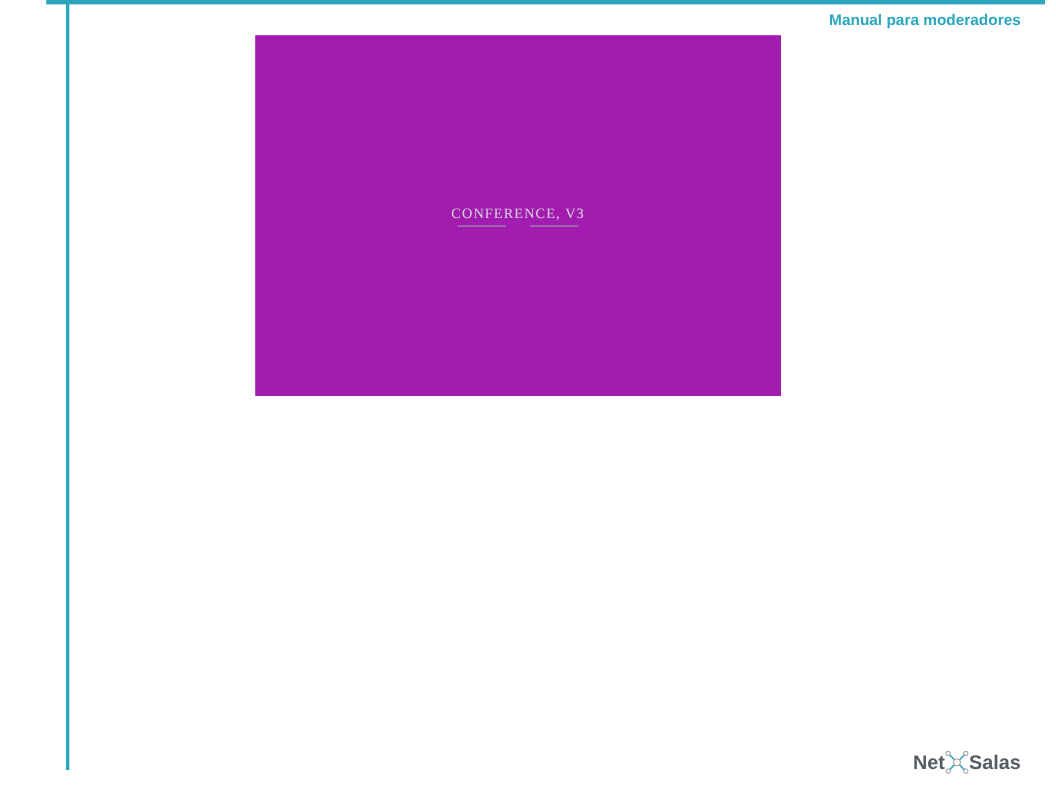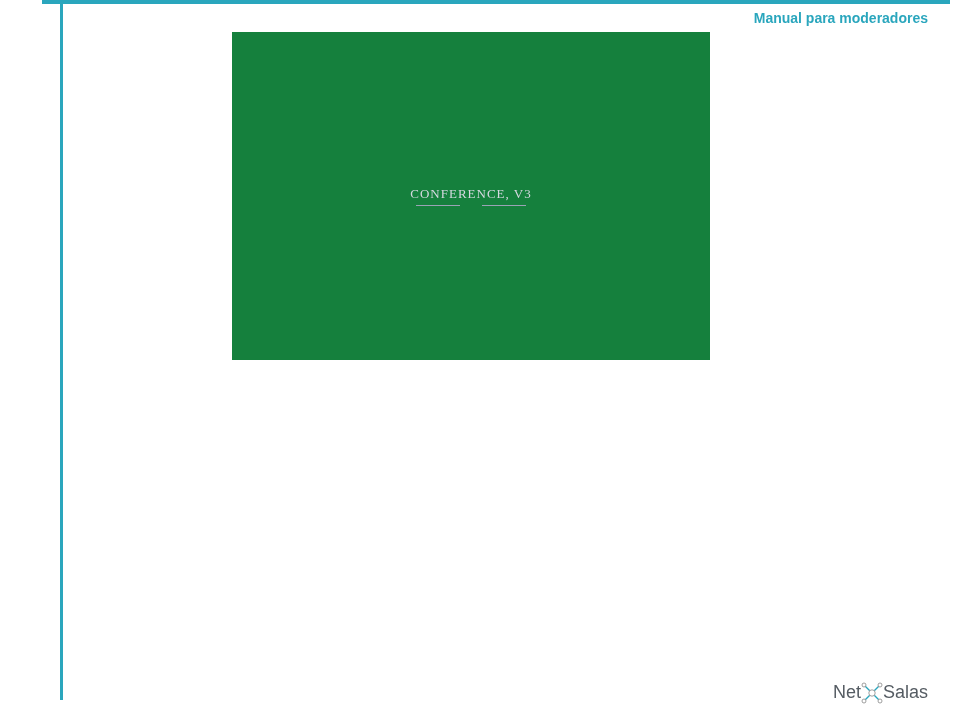--- a/index.html
+++ b/index.html
@@ -34,21 +34,21 @@
     width: 3px;
     height: 700px;
     background: #2aa6bd;
   }
   .screenshot-box {
     position: absolute;
     top: 32px;
     left: 232px;
     width: 478px;
     height: 328px;
-    background: #15803d;
+    background: #a21caf;
     display: flex;
     align-items: center;
     justify-content: center;
   }
   .conf-label {
     font-family: Georgia, 'Times New Roman', serif;
     font-size: 13px;
     letter-spacing: 1px;
     color: #d5d8e0;
     text-align: center;
@@ -76,25 +76,26 @@
   }
   .body-text p { margin-bottom: 22px; }
   .italic { font-style: italic; }
   .bold { font-weight: bold; }
   .link { color: #0000cc; text-decoration: underline; }
   .logo {
     position: absolute;
     bottom: 20px;
     right: 32px;
     display: flex;
-    align-items: flex-start;
+    align-items: center;
     gap: 0;
     font-family: "Trebuchet MS", sans-serif;
     font-size: 18px;
     color: #555c63;
+    font-weight: bold;
   }
   .logo-mark {
     width: 22px;
     height: 22px;
     position: relative;
   }
   .logo-mark svg { display: block; }
 </style>
 </head>
 <body>

